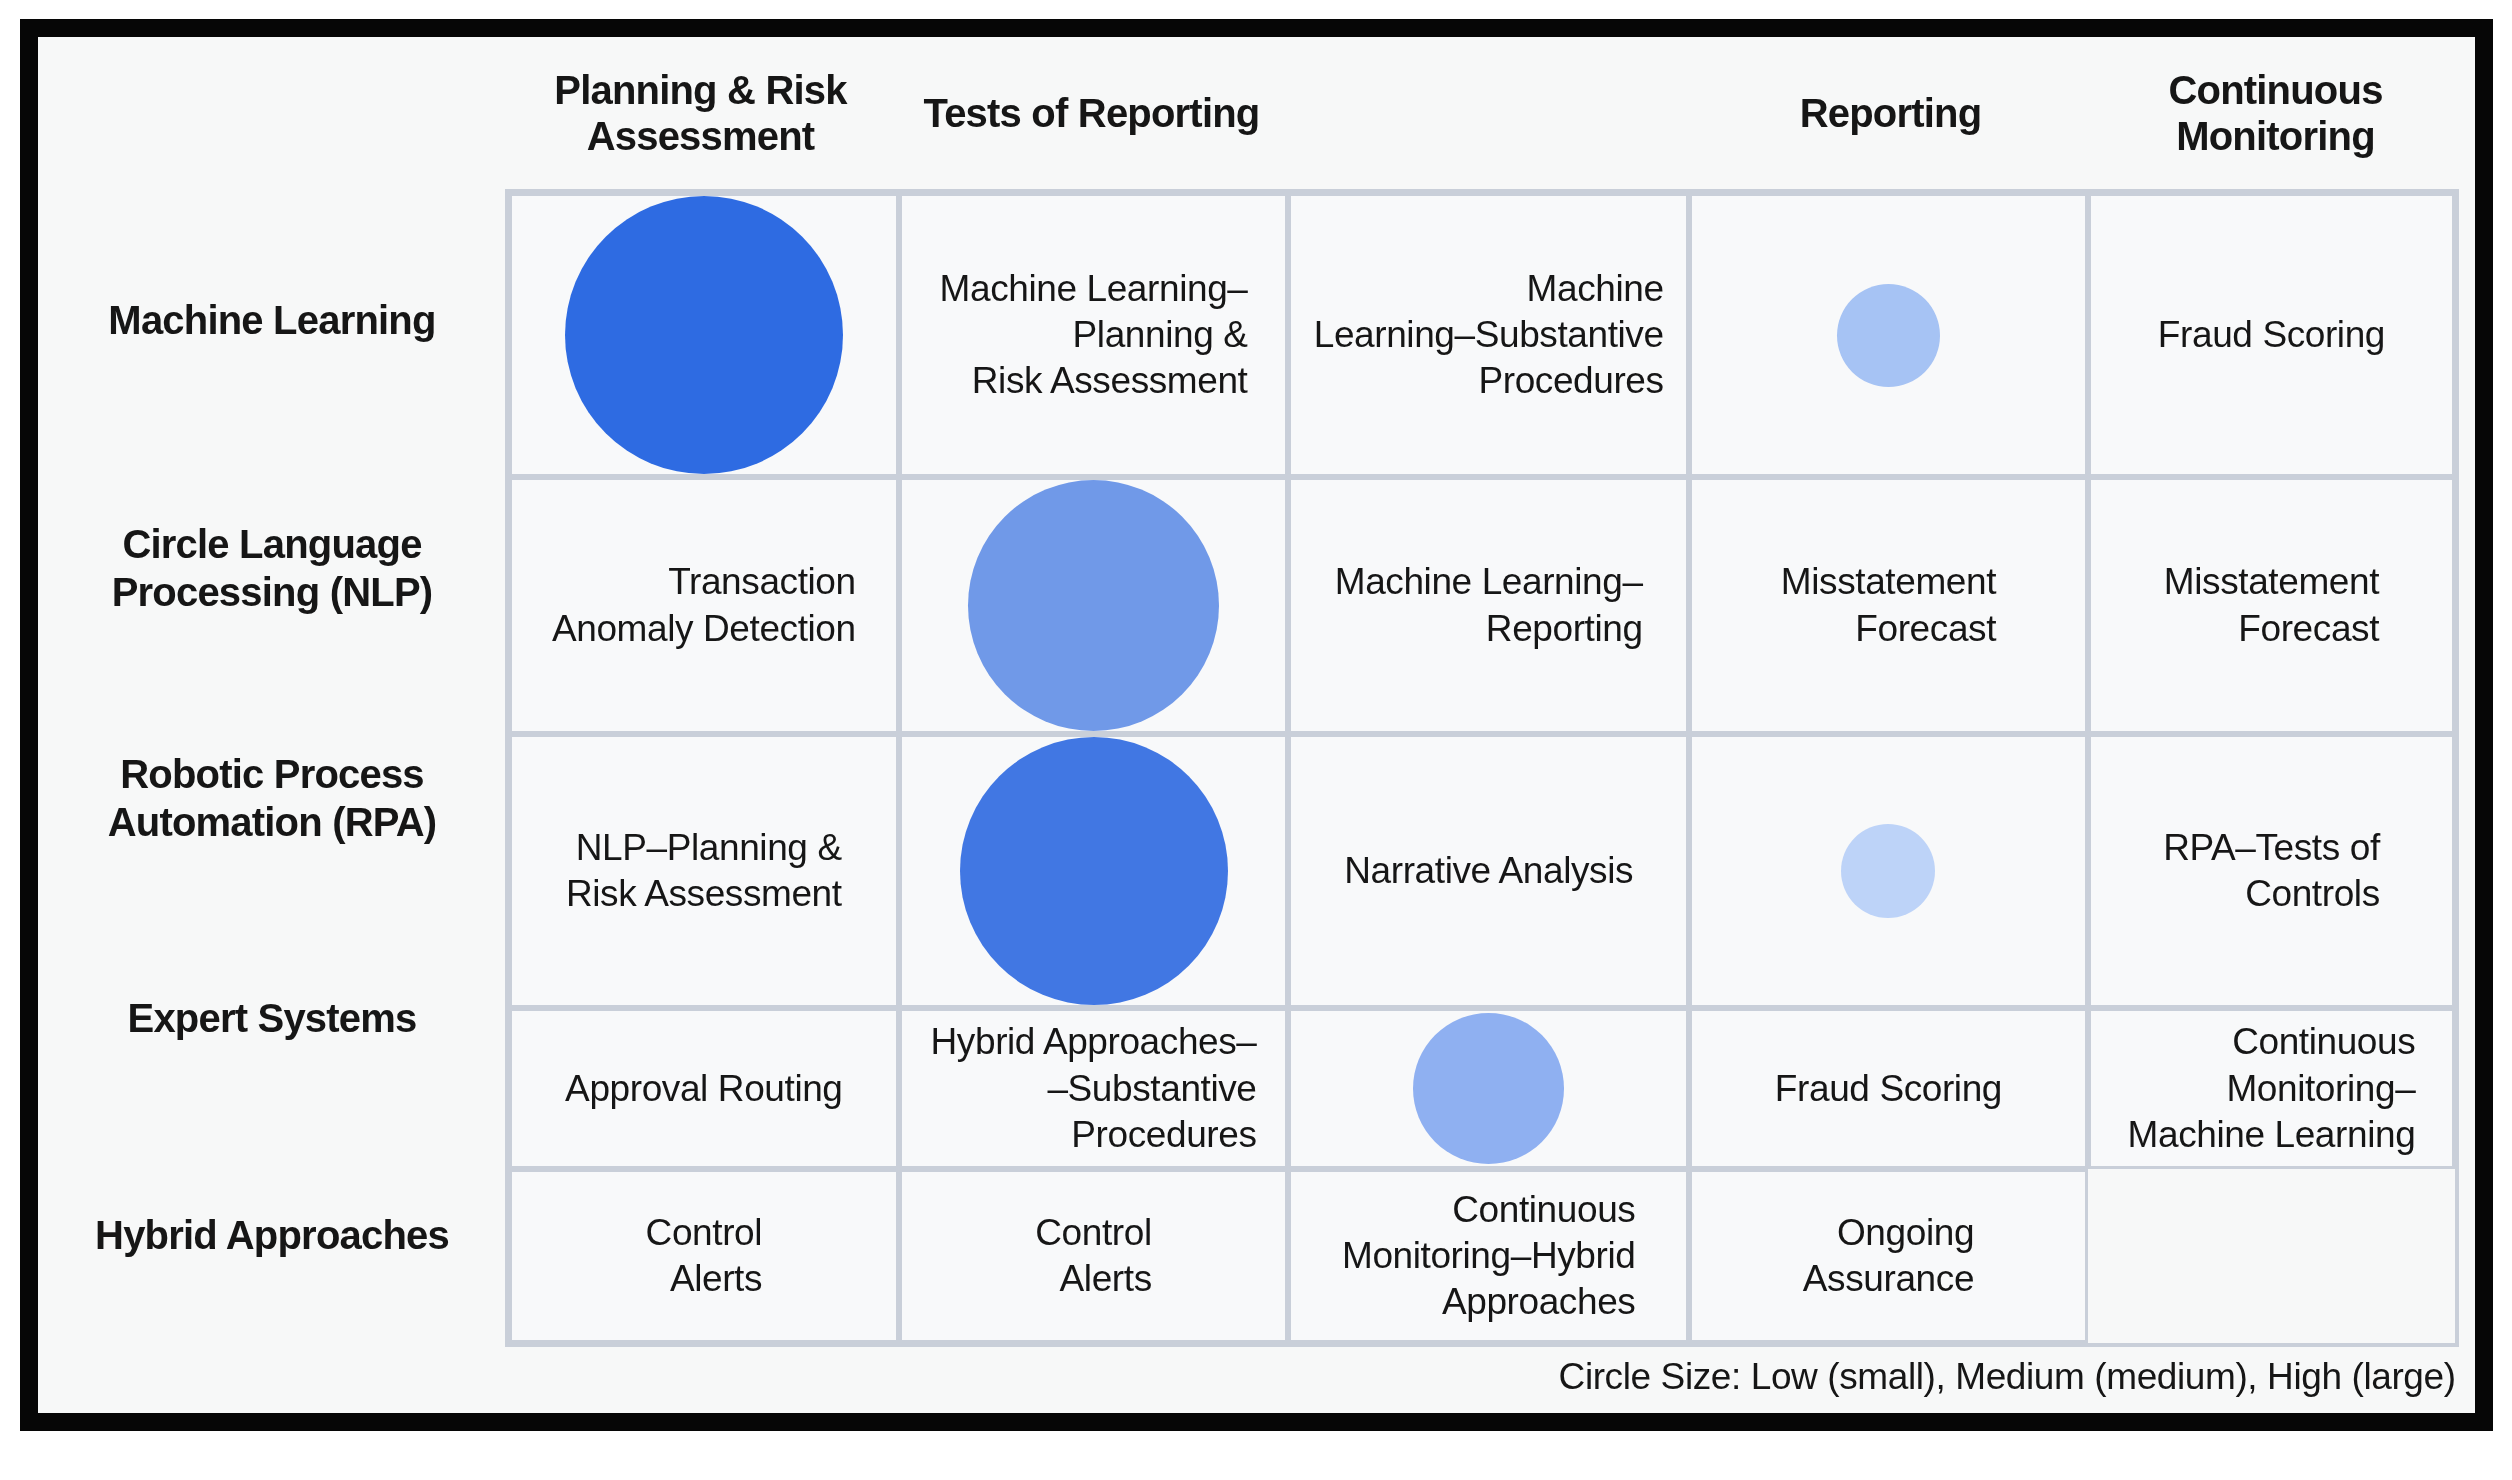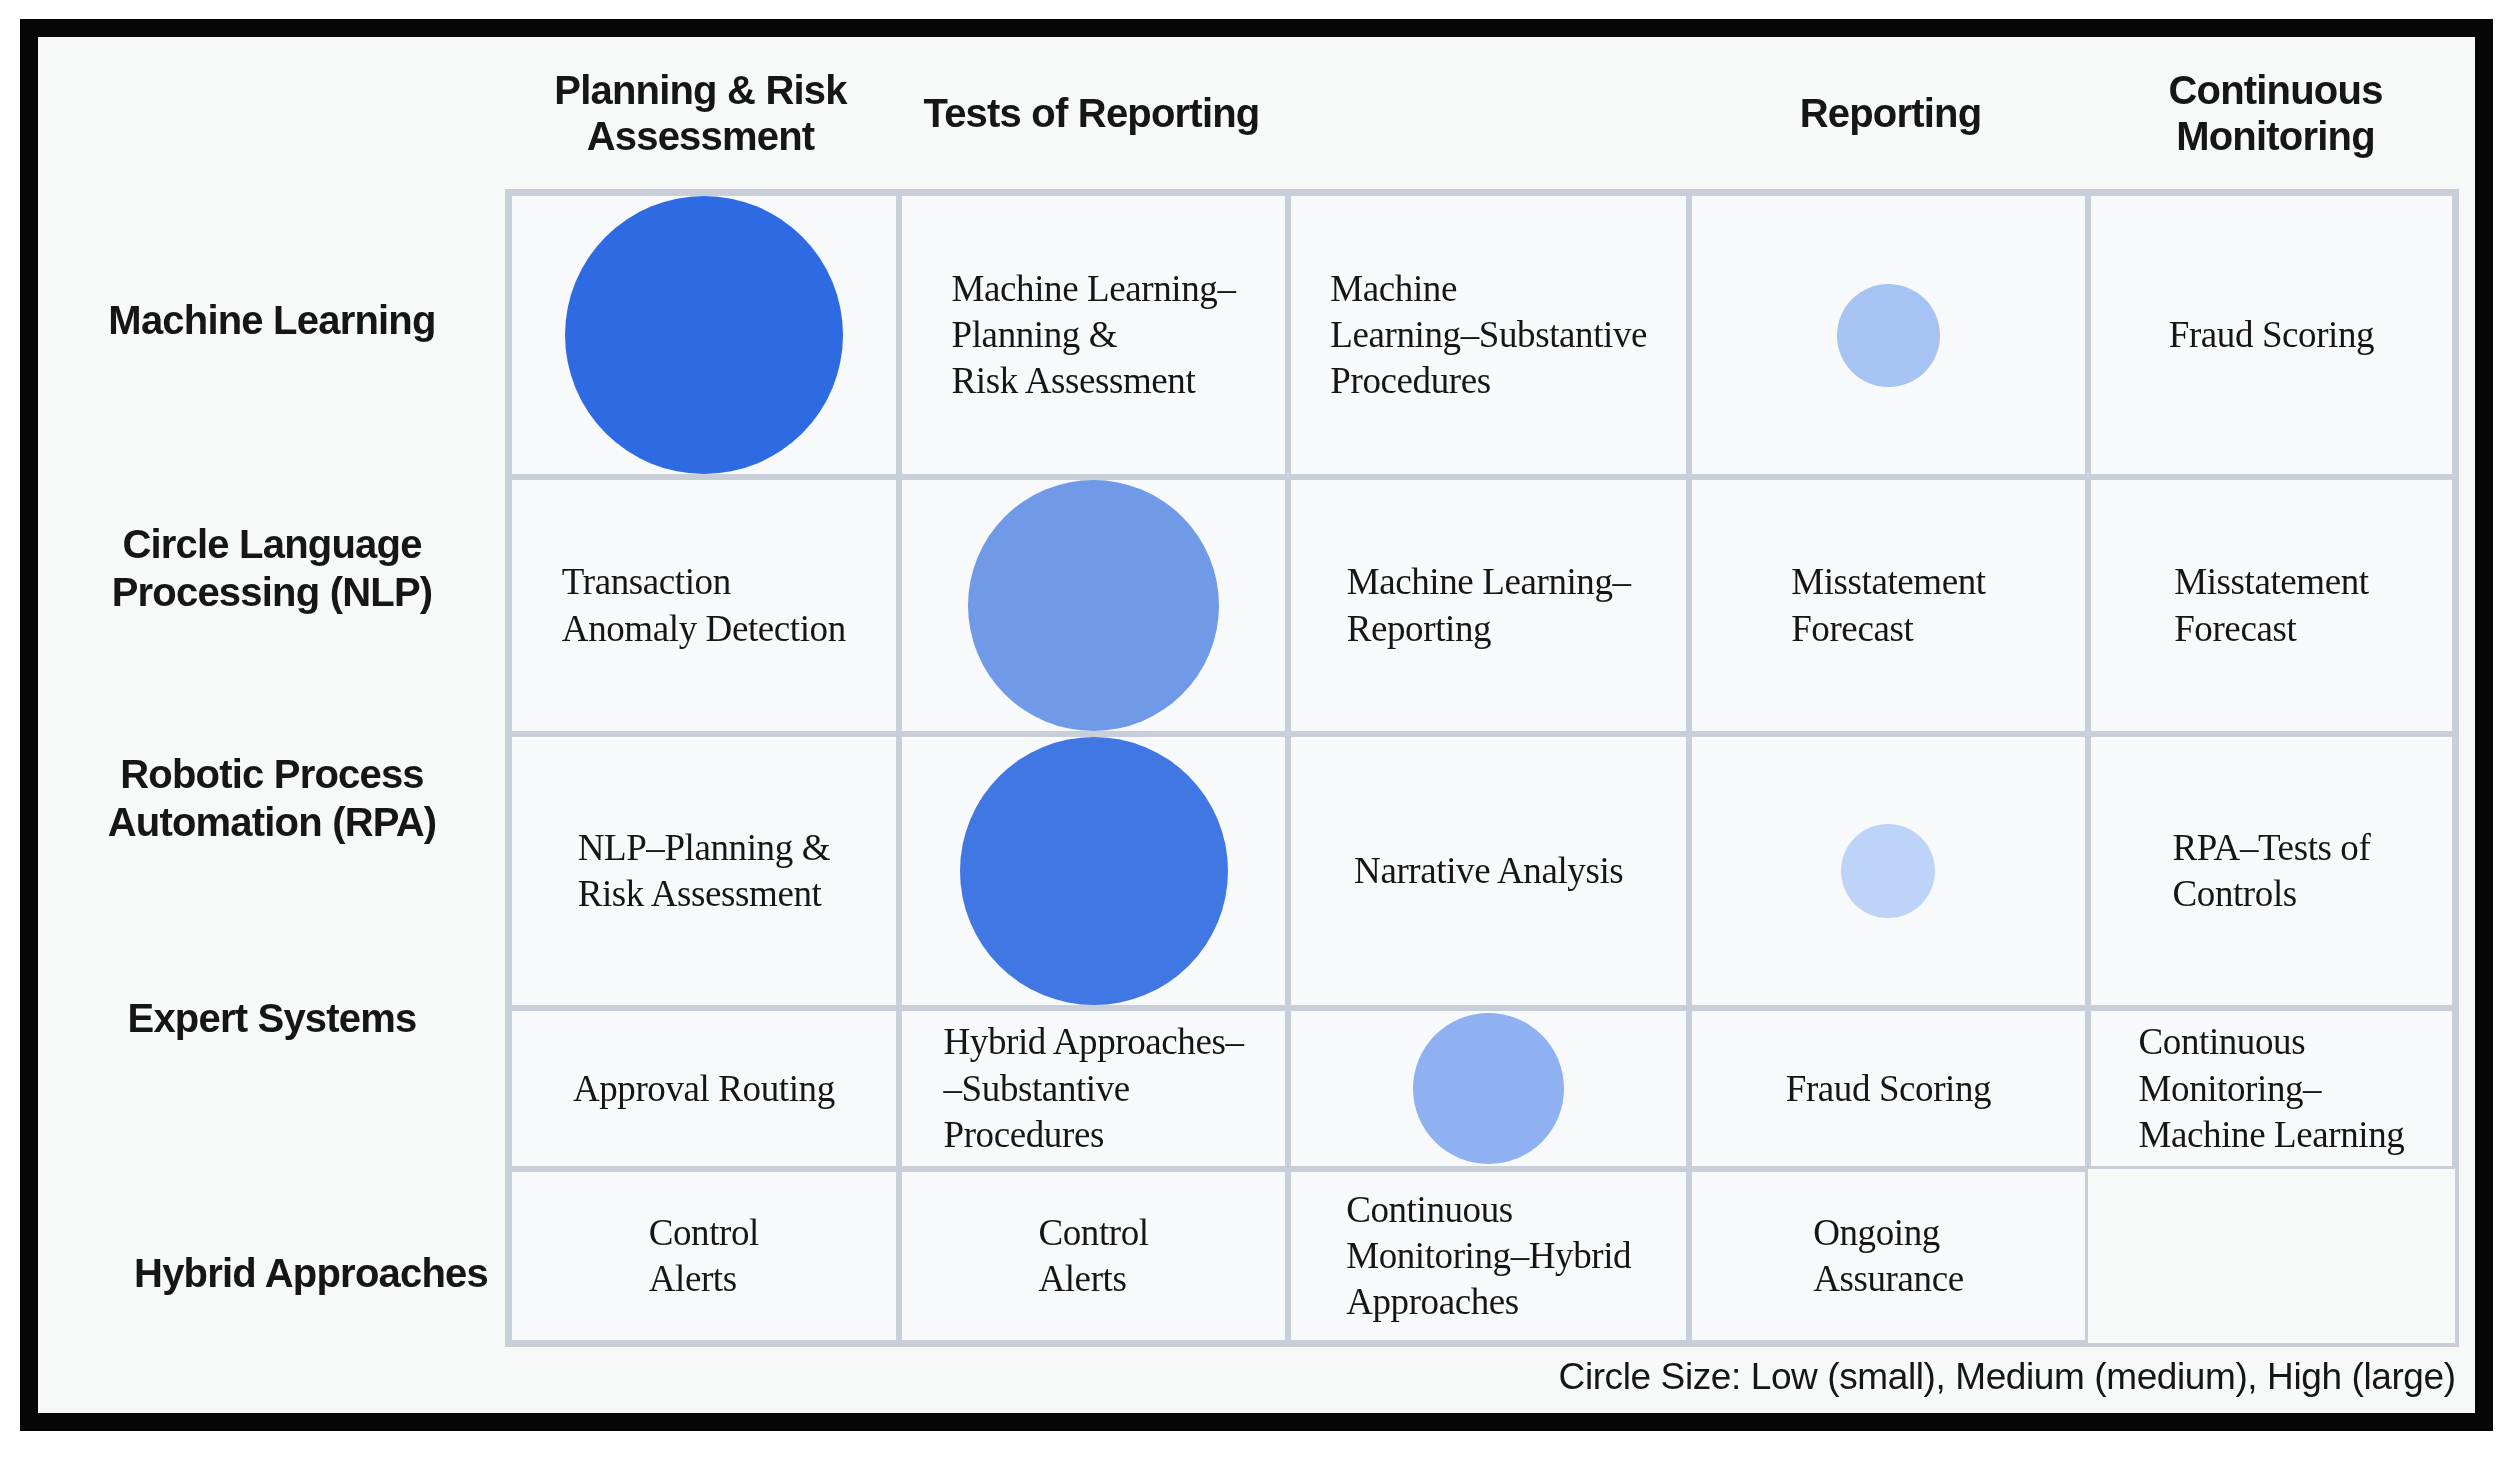--- a/index.html
+++ b/index.html
@@ -36,22 +36,22 @@
     display:grid;
     grid-template-columns:465fr 465fr 478fr 476fr 438fr;
     grid-template-rows:313fr 274fr 274fr 248fr 267fr;
   }
   .cell{
     border:3.4px solid var(--line);background:var(--cellbg);
     display:flex;align-items:center;justify-content:center;
     overflow:visible;box-sizing:border-box;
   }
   .cell-text{
-    white-space:pre-line;text-align:left;
-    font-size:37px;line-height:1.25;letter-spacing:-0.4px;font-family:Liberation Serif, serif;
+    white-space:pre-line;text-align:right;
+    font-size:37px;line-height:1.25;letter-spacing:-0.4px;
   }
   .bubble{
     border-radius:50%;flex-shrink:0;position:relative;z-index:2;
   }
   #legend{
     position:absolute;left:505px;top:1347px;width:1954px;height:59px;
     display:flex;align-items:center;justify-content:flex-end;
     font-size:37px;letter-spacing:-0.4px;padding-right:3.4px;box-sizing:border-box;
   }
 </style>
@@ -155,15 +155,15 @@
     </div>
   <div id="legend">Circle Size: Low (small), Medium (medium), High (large)</div>
 <div class="col-header" style="left: 505px; width: 391px;">Planning &amp; Risk Assessment</div>
     <div class="col-header" style="left: 896px; width: 391px;">Tests of Reporting</div>
     <div class="col-header" style="left: 1690px; width: 401px;">Reporting</div>
     <div class="col-header" style="left: 2091px; width: 369px;">Continuous Monitoring</div>
     <div class="row-header" style="top: 189px; height: 263px;">Machine Learning</div>
     <div class="row-header" style="top: 453px; height: 231px;">Circle Language Processing (NLP)</div>
     <div class="row-header" style="top: 683px; height: 231px;">Robotic Process Automation (RPA)</div>
     <div class="row-header" style="top: 914px; height: 209px;">Expert Systems</div>
-    <div class="row-header" style="top: 1161px; height: 225px; margin-left: 39px;">Hybrid Approaches</div>
+    <div class="row-header" style="top: 1123px; height: 225px;">Hybrid Approaches</div>
   </div>
 
 
 </body></html>

